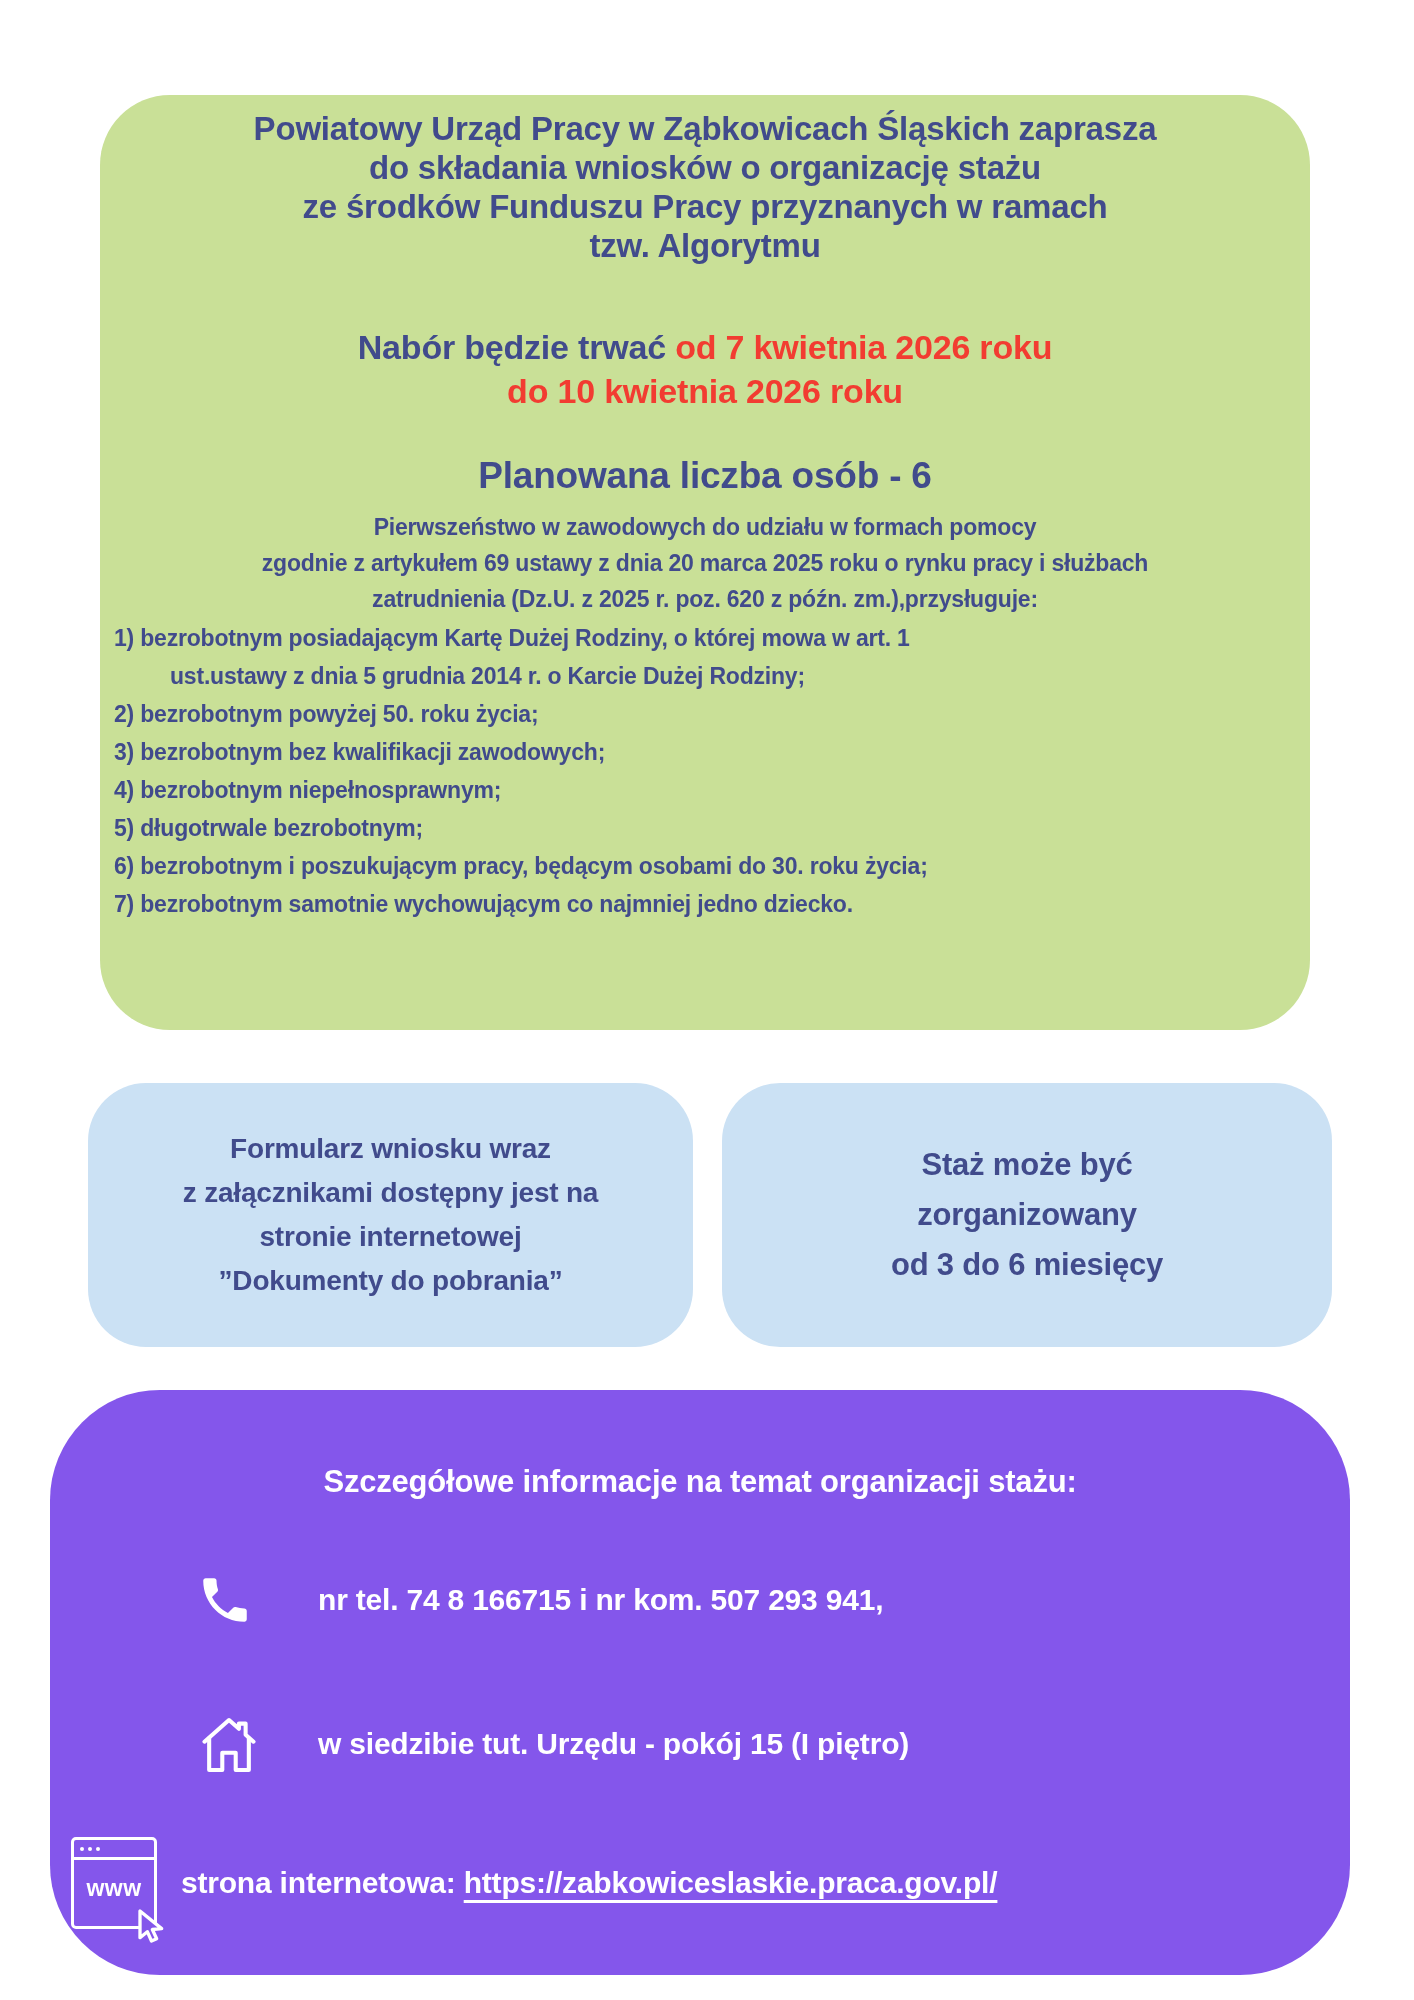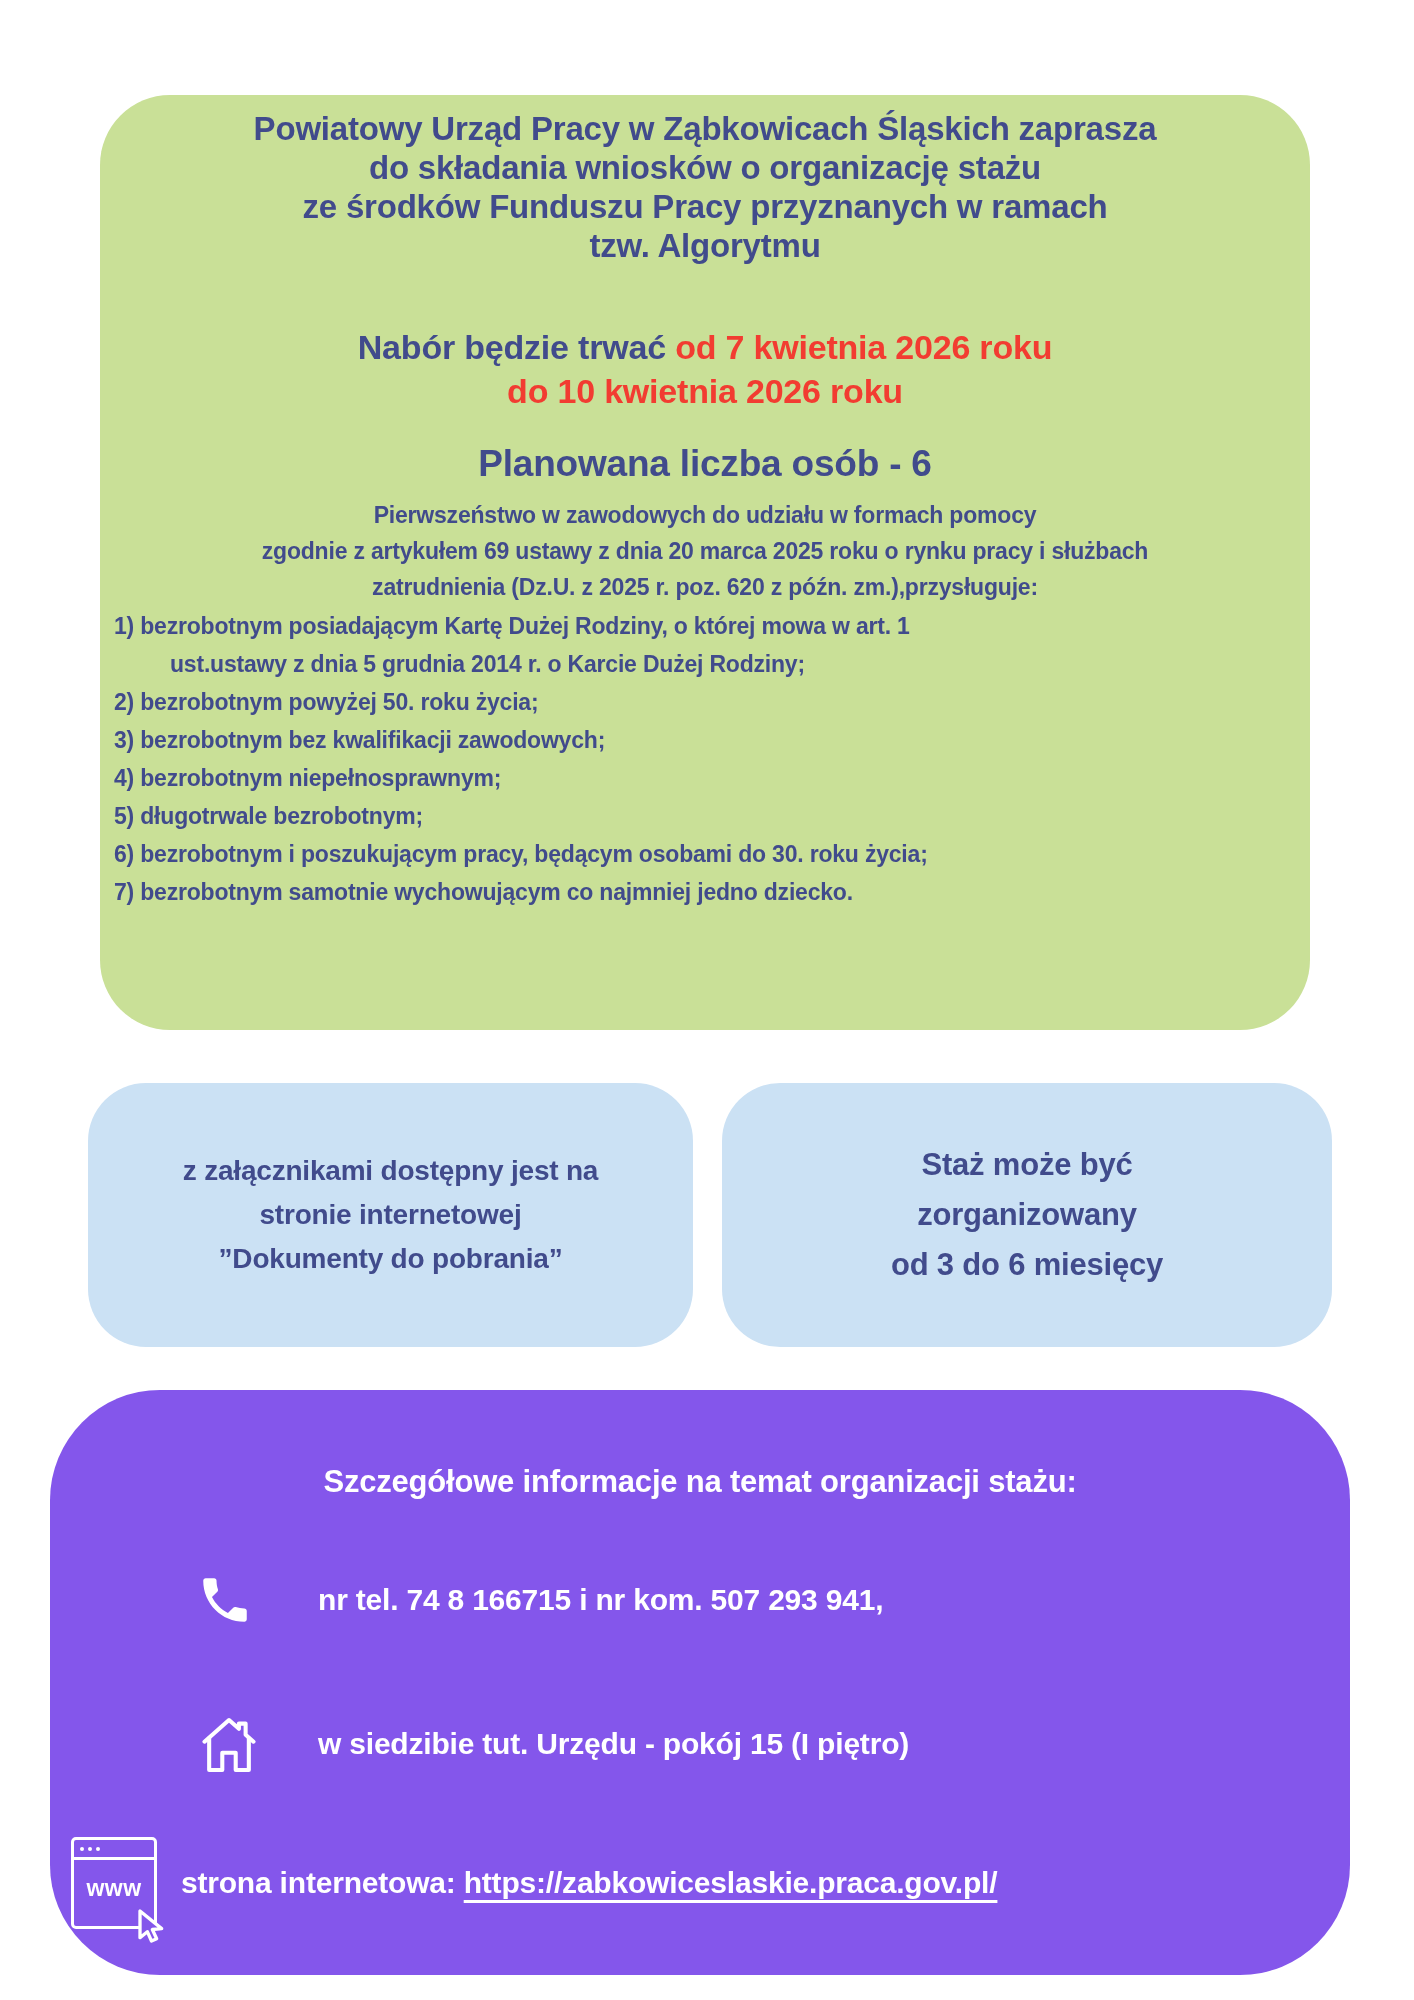--- a/index.html
+++ b/index.html
@@ -16,21 +16,21 @@
 
   
   .green-box{
     position:absolute;left:100px;top:95px;width:1210px;height:935px;
     background:var(--green);border-radius:70px;text-align:center;
   }
   .title{padding-top:14px;font-size:33px;line-height:39px;}
   .title span{display:block;}
   .recruit{margin-top:60px;font-size:34px;line-height:44px;}
   .recruit .date{color:var(--red);}
-  .planned{margin-top:28px;font-size:37px;line-height:46px;}
+  .planned{margin-top:40px;font-size:37px;line-height:46px;}
   .intro{margin-top:10px;font-size:23px;line-height:36px;}
   .intro span{display:block;}
   .priority-list{
     margin-top:2px;text-align:left;padding-left:14px;
     font-size:23px;line-height:38px;
   }
   .priority-item .cont{padding-left:56px;}
 
   
   .info-card{
@@ -127,20 +127,21 @@
         <div>6) bezrobotnym i poszukującym pracy, będącym osobami do 30. roku życia;</div>
       </div>
       <div class="priority-item">
         <div>7) bezrobotnym samotnie wychowującym co najmniej jedno dziecko.</div>
       </div>
     </div>
 </section>
 
 <section class="info-card card-left">
   <div>
+    <span>Formularz wniosku wraz</span>
     <span>z załącznikami dostępny jest na</span>
     <span>stronie internetowej</span>
     <span>”Dokumenty do pobrania”</span>
   </div>
 </section>
 
 <section class="info-card card-right">
   <div>
     <span>Staż może być</span>
     <span>zorganizowany</span>

